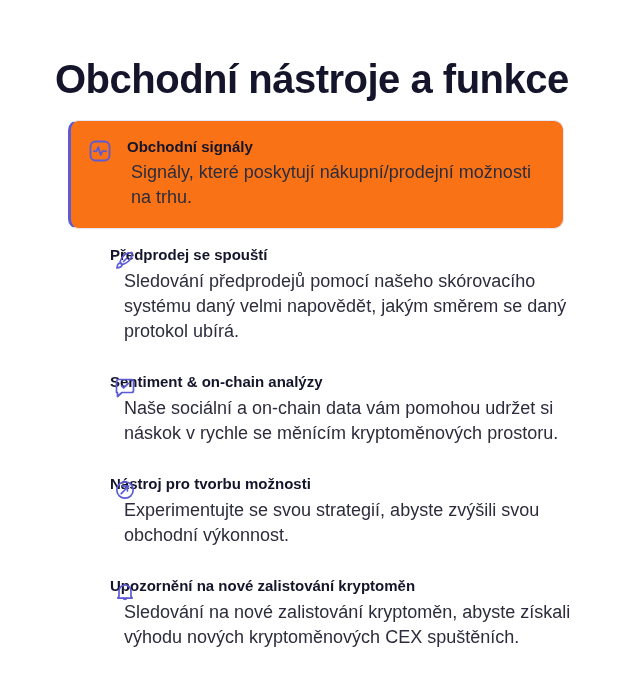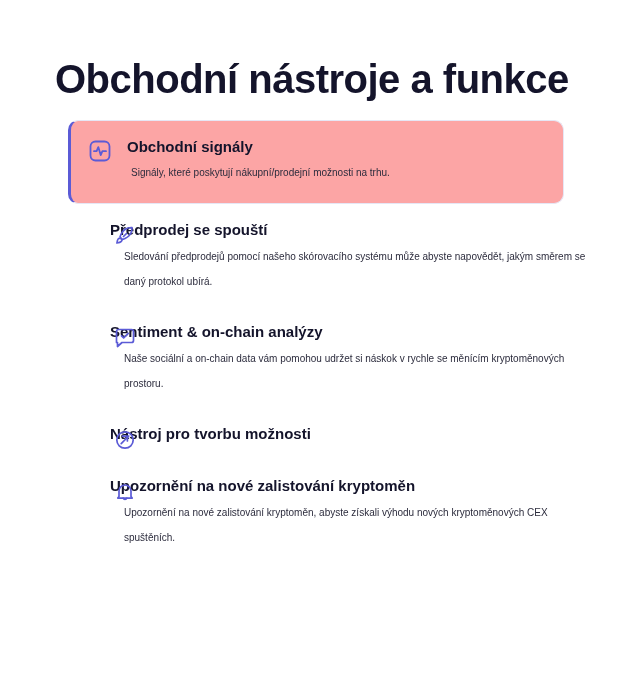--- a/index.html
+++ b/index.html
@@ -44,21 +44,21 @@
     padding: 12px 38px 12px 70px;
     box-sizing: border-box;
     margin-bottom: 4px;
     margin-left: 40px;
   }
   .feature.highlight {
     margin-left: 68px;
     margin-right: 72px;
     width: 496px;
     padding: 16px 18px 18px 56px;
-    background: #fca5a5;
+    background: #f97316;
     border: 1px solid #e6e7f5;
     border-left: 3px solid #5b5bd6;
     border-radius: 10px;
   }
   .feature-icon {
     position: absolute;
     left: 72px;
     top: 15px;
     width: 26px;
     height: 26px;
@@ -75,21 +75,21 @@
     flex: 1;
   }
   .feature-title {
     font-size: 15px;
     font-weight: 700;
     line-height: 20px;
     color: #14142b;
     margin: 0 0 4px 0;
   }
   .feature-desc {
-    font-size: 10px;
+    font-size: 18px;
     line-height: 25px;
     color: #2c2c3d;
     margin: 0;
     padding-left: 14px;
   }
   .feature.highlight .feature-desc {
     padding-left: 4px;
   }
   .feature.highlight .feature-title {
     margin-bottom: 3px;
@@ -121,21 +121,21 @@
     <div class="feature">
       <span class="feature-icon">
         <svg width="24" height="24" viewBox="0 0 24 24" fill="none" stroke="currentColor" stroke-width="1.7" stroke-linecap="round" stroke-linejoin="round">
           <path d="M5.5 14.5c-1.2 1.2-1.6 4.5-1.6 4.5s3.3-.4 4.5-1.6c.7-.7.7-1.8 0-2.5-.7-.7-1.9-.7-2.9-.4z"></path>
           <path d="M9.5 15.5 7 13c.9-3 3-6.3 5.6-8 2-1.3 4.6-1.6 6.4-1.5.1 1.8-.2 4.4-1.5 6.4-1.7 2.6-5 4.7-8 5.6z"></path>
           <path d="M13.5 9.5l-3 3"></path>
         </svg>
       </span>
       <div class="feature-body">
         <p class="feature-title">Předprodej se spouští</p>
-        <p class="feature-desc">Sledování předprodejů pomocí našeho skórovacího systému může abyste napovědět, jakým směrem se daný protokol ubírá.</p>
+        <p class="feature-desc">Sledování předprodejů pomocí našeho skórovacího systému daný velmi napovědět, jakým směrem se daný protokol ubírá.</p>
       </div>
     </div>
 
     <div class="feature">
       <span class="feature-icon">
         <svg width="24" height="24" viewBox="0 0 24 24" fill="none" stroke="currentColor" stroke-width="1.7" stroke-linecap="round" stroke-linejoin="round">
           <path d="M3.5 5.5a2 2 0 0 1 2-2h13a2 2 0 0 1 2 2v9a2 2 0 0 1-2 2H9l-4.5 4v-4h-1z"></path>
           <path d="M8.5 9.8l2.2 2.2 4.6-4.6"></path>
         </svg>
       </span>
@@ -148,30 +148,31 @@
     <div class="feature">
       <span class="feature-icon">
         <svg width="24" height="24" viewBox="0 0 24 24" fill="none" stroke="currentColor" stroke-width="1.7" stroke-linecap="round" stroke-linejoin="round">
           <circle cx="12" cy="12" r="8.2"></circle>
           <path d="M8.2 15.6 15.8 8"></path>
           <path d="M9.6 8.2h4.8v4.8"></path>
         </svg>
       </span>
       <div class="feature-body">
         <p class="feature-title">Nástroj pro tvorbu možnosti</p>
+        <p class="feature-desc">Experimentujte se svou strategií, abyste zvýšili svou obchodní výkonnost.</p>
       </div>
     </div>
 
     <div class="feature">
       <span class="feature-icon">
         <svg width="24" height="24" viewBox="0 0 24 24" fill="none" stroke="currentColor" stroke-width="1.7" stroke-linecap="round" stroke-linejoin="round">
           <path d="M6 16.5V11a6 6 0 0 1 12 0v5.5l1.2 1.6H4.8z"></path>
           <path d="M10.2 18.1a1.9 1.9 0 0 0 3.6 0"></path>
         </svg>
       </span>
       <div class="feature-body">
         <p class="feature-title">Upozornění na nové zalistování kryptoměn</p>
-        <p class="feature-desc">Upozornění na nové zalistování kryptoměn, abyste získali výhodu nových kryptoměnových CEX spuštěních.</p>
+        <p class="feature-desc">Sledování na nové zalistování kryptoměn, abyste získali výhodu nových kryptoměnových CEX spuštěních.</p>
       </div>
     </div>
 
   </div>
 </div>
 
 </body></html>

